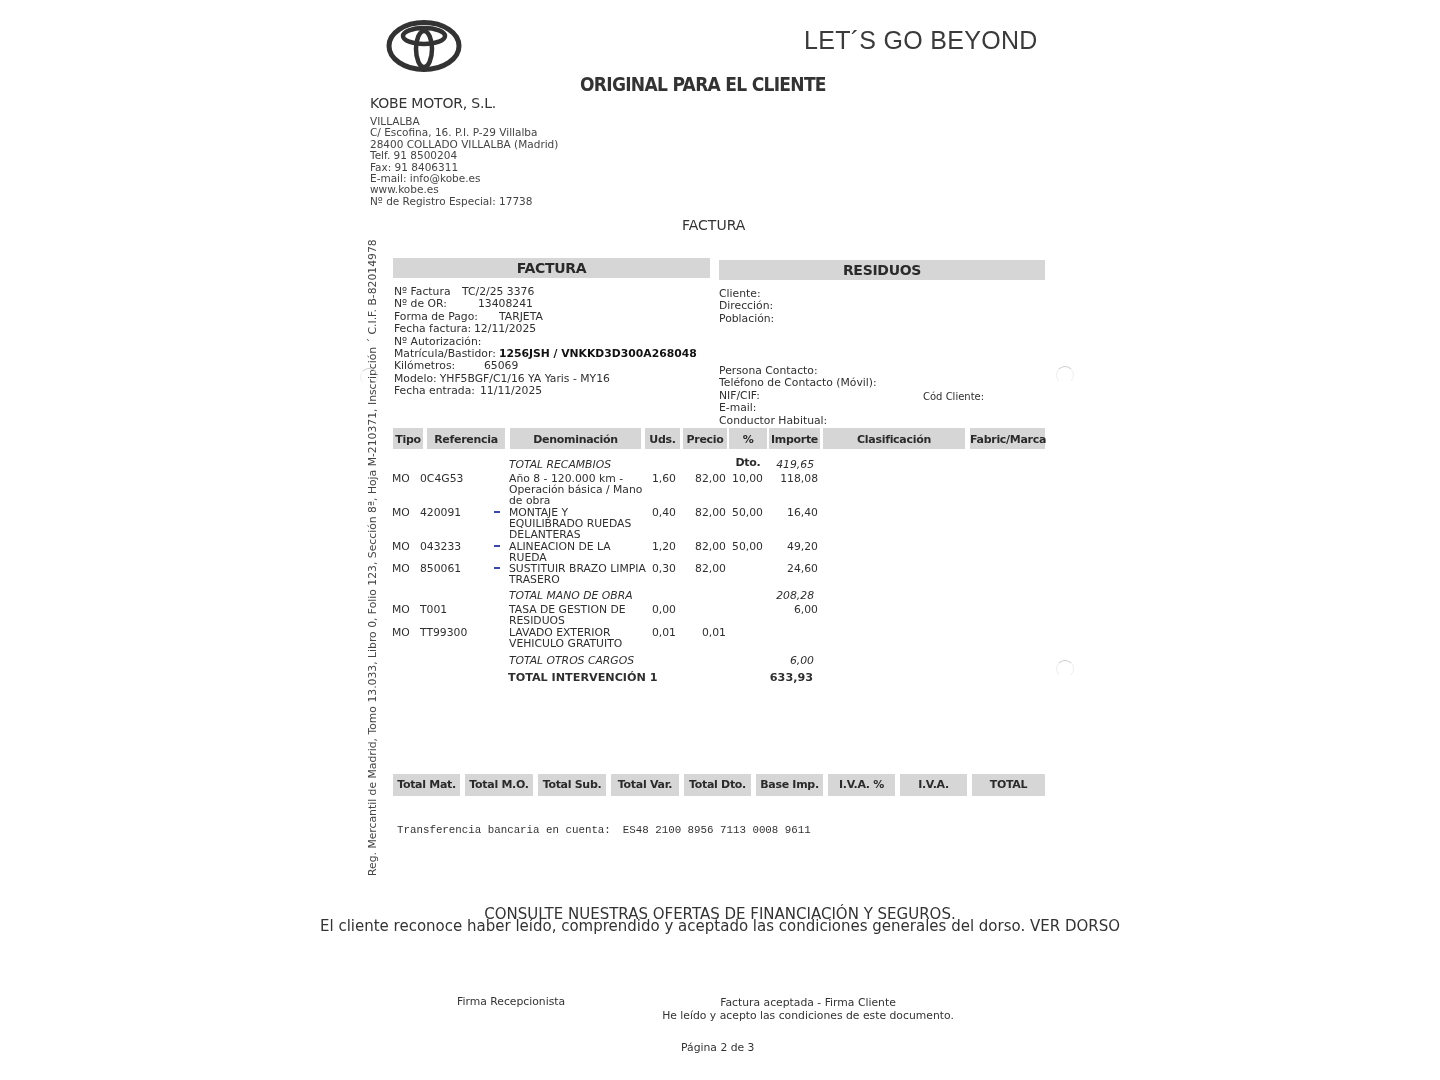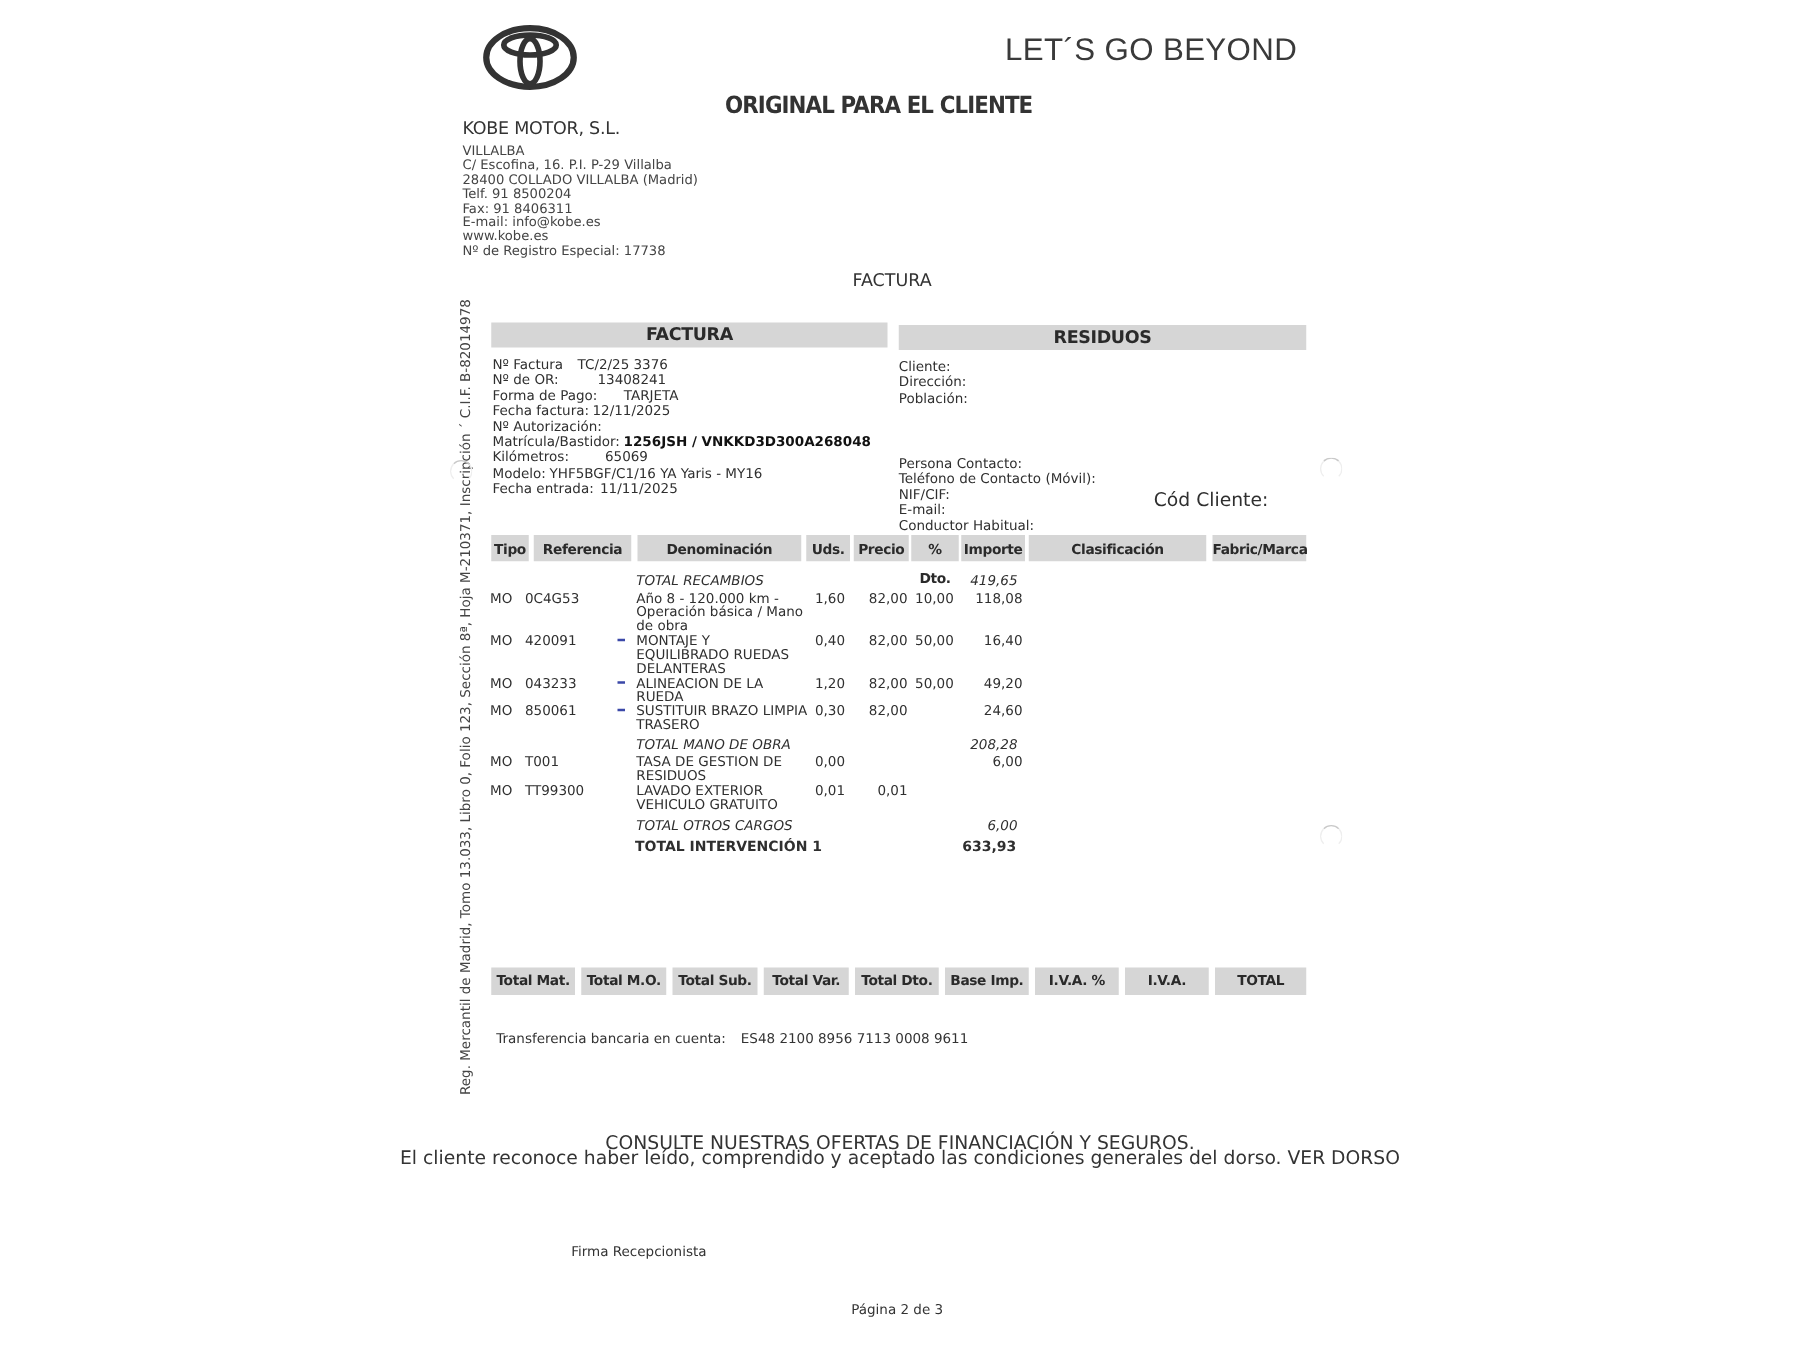--- a/index.html
+++ b/index.html
@@ -27,35 +27,35 @@
 
   .info-block { font-size: 10.8px; line-height: 12.4px; color: #2f2f2f; }
   .info-block .row { white-space: nowrap; }
   .factura-info { left: 394px; top: 286px; }
   .factura-info .lbl { display: inline-block; }
   .factura-info .val { display: inline-block; }
   .bold { font-weight: bold; color: #111; }
 
   .cliente-info { left: 719px; top: 288px; }
   .cliente-info2 { left: 719px; top: 365px; }
-  .cod-cliente { left: 923px; top: 391px; font-size: 15px; color: #2f2f2f; }
+  .cod-cliente { left: 923px; top: 391px; font-size: 10px; color: #2f2f2f; }
 
   
   .th { position: absolute; top: 428px; height: 21px; background: #d6d6d6; font-weight: bold; font-size: 11px; color: #2a2a2a; line-height: 23px; text-align: center; letter-spacing: -0.3px; }
 
   .cell { position: absolute; font-size: 10.8px; line-height: 11.2px; color: #2f2f2f; white-space: nowrap; }
   .num { text-align: right; }
   .ital { font-style: italic; }
 
   .tick { position: absolute; width: 6px; height: 2px; background: #3b48a8; }
 
   
   .tot { position: absolute; top: 774px; height: 22px; background: #d6d6d6; font-weight: bold; font-size: 11px; color: #2a2a2a; text-align: center; line-height: 22px; letter-spacing: -0.3px; }
 
-  .bank { left: 397px; top: 824px; font-size: 10.8px; color: #333; }
+  .bank { left: 397px; top: 824px; font-size: 10.8px; color: #333; font-family: Liberation Mono, monospace; }
   .bank .iban { margin-left: 12px; }
 
   .footer-center { left: 0; width: 1440px; text-align: center; font-size: 15px; color: #333; line-height: 11.5px; }
   .side-text { left: 366px; top: 876px; transform: rotate(-90deg); transform-origin: left top; font-size: 10.8px; color: #444; }
 
   .punch { position: absolute; width: 18px; height: 18px; border: 1px solid #c9c9c9; border-radius: 50%; border-bottom-color: transparent; border-left-color: #eee; border-right-color: #eee; }
 </style>
 </head>
 <body>
 
@@ -209,19 +209,23 @@
   <div class="tot" style="left:972px;width:73px;">TOTAL</div>
 
   <div class="abs bank">
     <span>Transferencia bancaria en cuenta:</span><span class="iban">ES48 2100 8956 7113 0008 9611</span>
   </div>
 
   <div class="abs footer-center" style="top:909px;">CONSULTE NUESTRAS OFERTAS DE FINANCIACIÓN Y SEGUROS.</div>
   <div class="abs footer-center" style="top:921px;">El cliente reconoce haber leído, comprendido y aceptado las condiciones generales del dorso. VER DORSO</div>
 
   <div class="abs" style="left:457px;top:995px;font-size:10.8px;color:#333;">Firma Recepcionista</div>
+  <div class="abs" style="left:660px;width:296px;top:996px;font-size:10.8px;color:#333;text-align:center;line-height:13px;">
+    <div>Factura aceptada - Firma Cliente</div>
+    <div>He leído y acepto las condiciones de este documento.</div>
+  </div>
   <div class="abs" style="left:681px;top:1041px;font-size:10.8px;color:#333;">Página 2 de 3</div>
 
   <div class="punch" style="left:1056px;top:366px;"></div>
   <div class="punch" style="left:1056px;top:660px;"></div>
   <div class="punch" style="left:360px;top:368px;"></div>
 
 </div>
 
 </body></html>

